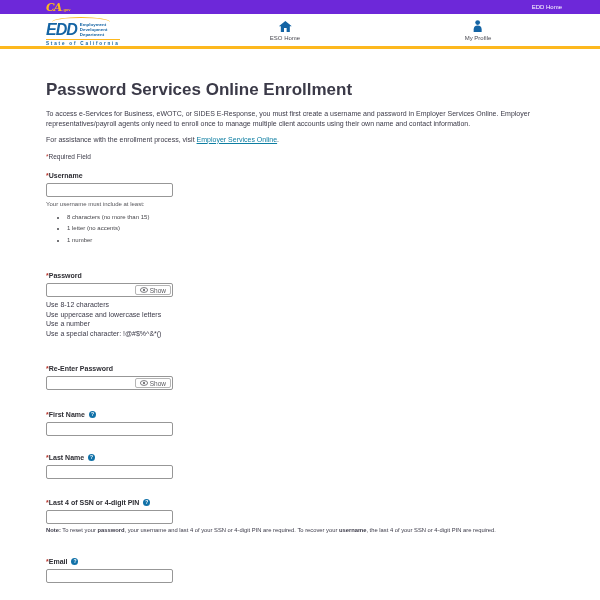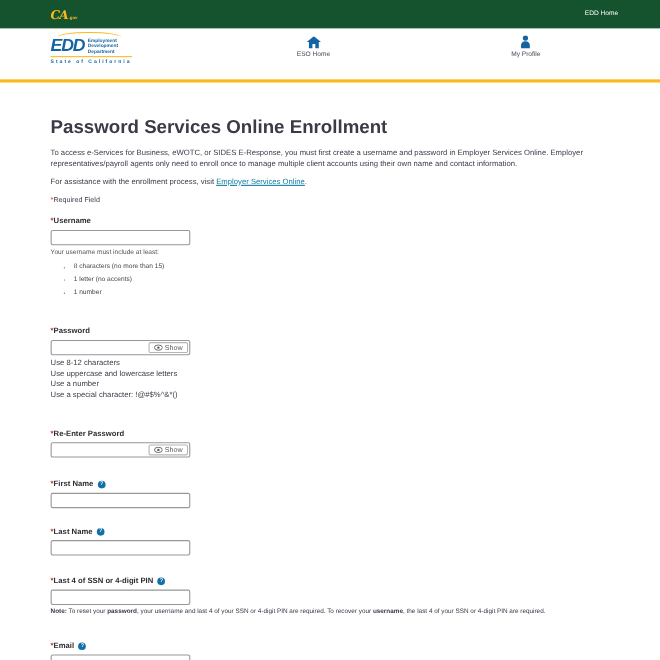--- a/index.html
+++ b/index.html
@@ -1,34 +1,34 @@
 <!DOCTYPE html>
 <html><head>
 <meta charset="utf-8">
 <style>
   * { margin: 0; padding: 0; box-sizing: border-box; }
   html, body { width: 600px; height: 600px; overflow: hidden; background: #fff; }
   body { font-family: "Liberation Sans", sans-serif; color: #3b3a48; }
 
   
   .topbar {
-    height: 26px; background: #14532d;
+    height: 14px; background: #6d28d9;
     display: flex; align-items: center; justify-content: space-between;
     padding: 0 38px 0 46px;
   }
   .ca-logo { display: flex; align-items: baseline; cursor: pointer; text-decoration: none; }
   .ca-script {
     font-family: "DejaVu Serif", serif; font-style: italic; font-weight: bold;
     color: #fdb81e; font-size: 11px; line-height: 11px; letter-spacing: -1px;
   }
   .ca-gov { color: #fdb81e; font-size: 4px; font-weight: bold; margin-left: 1px; }
   .topbar-link { color: #ffffff; font-size: 6px; text-decoration: none; cursor: pointer; }
 
   
-  .header { position: relative; height: 46px; background: #fff; }
+  .header { position: relative; height: 32px; background: #fff; }
   .edd-logo { position: absolute; left: 46px; top: 3px; cursor: pointer; }
   .edd-swoosh {
     width: 58px; height: 5px;
     border-top: 1.6px solid #fdb81e; border-radius: 50%/100% 100% 0 0;
     margin-left: 6px;
   }
   .edd-row { display: flex; align-items: flex-start; margin-top: 1px; }
   .edd-abbr {
     font-size: 16px; line-height: 14px; font-weight: bold; font-style: italic;
     color: #1464a4; letter-spacing: -1px;

